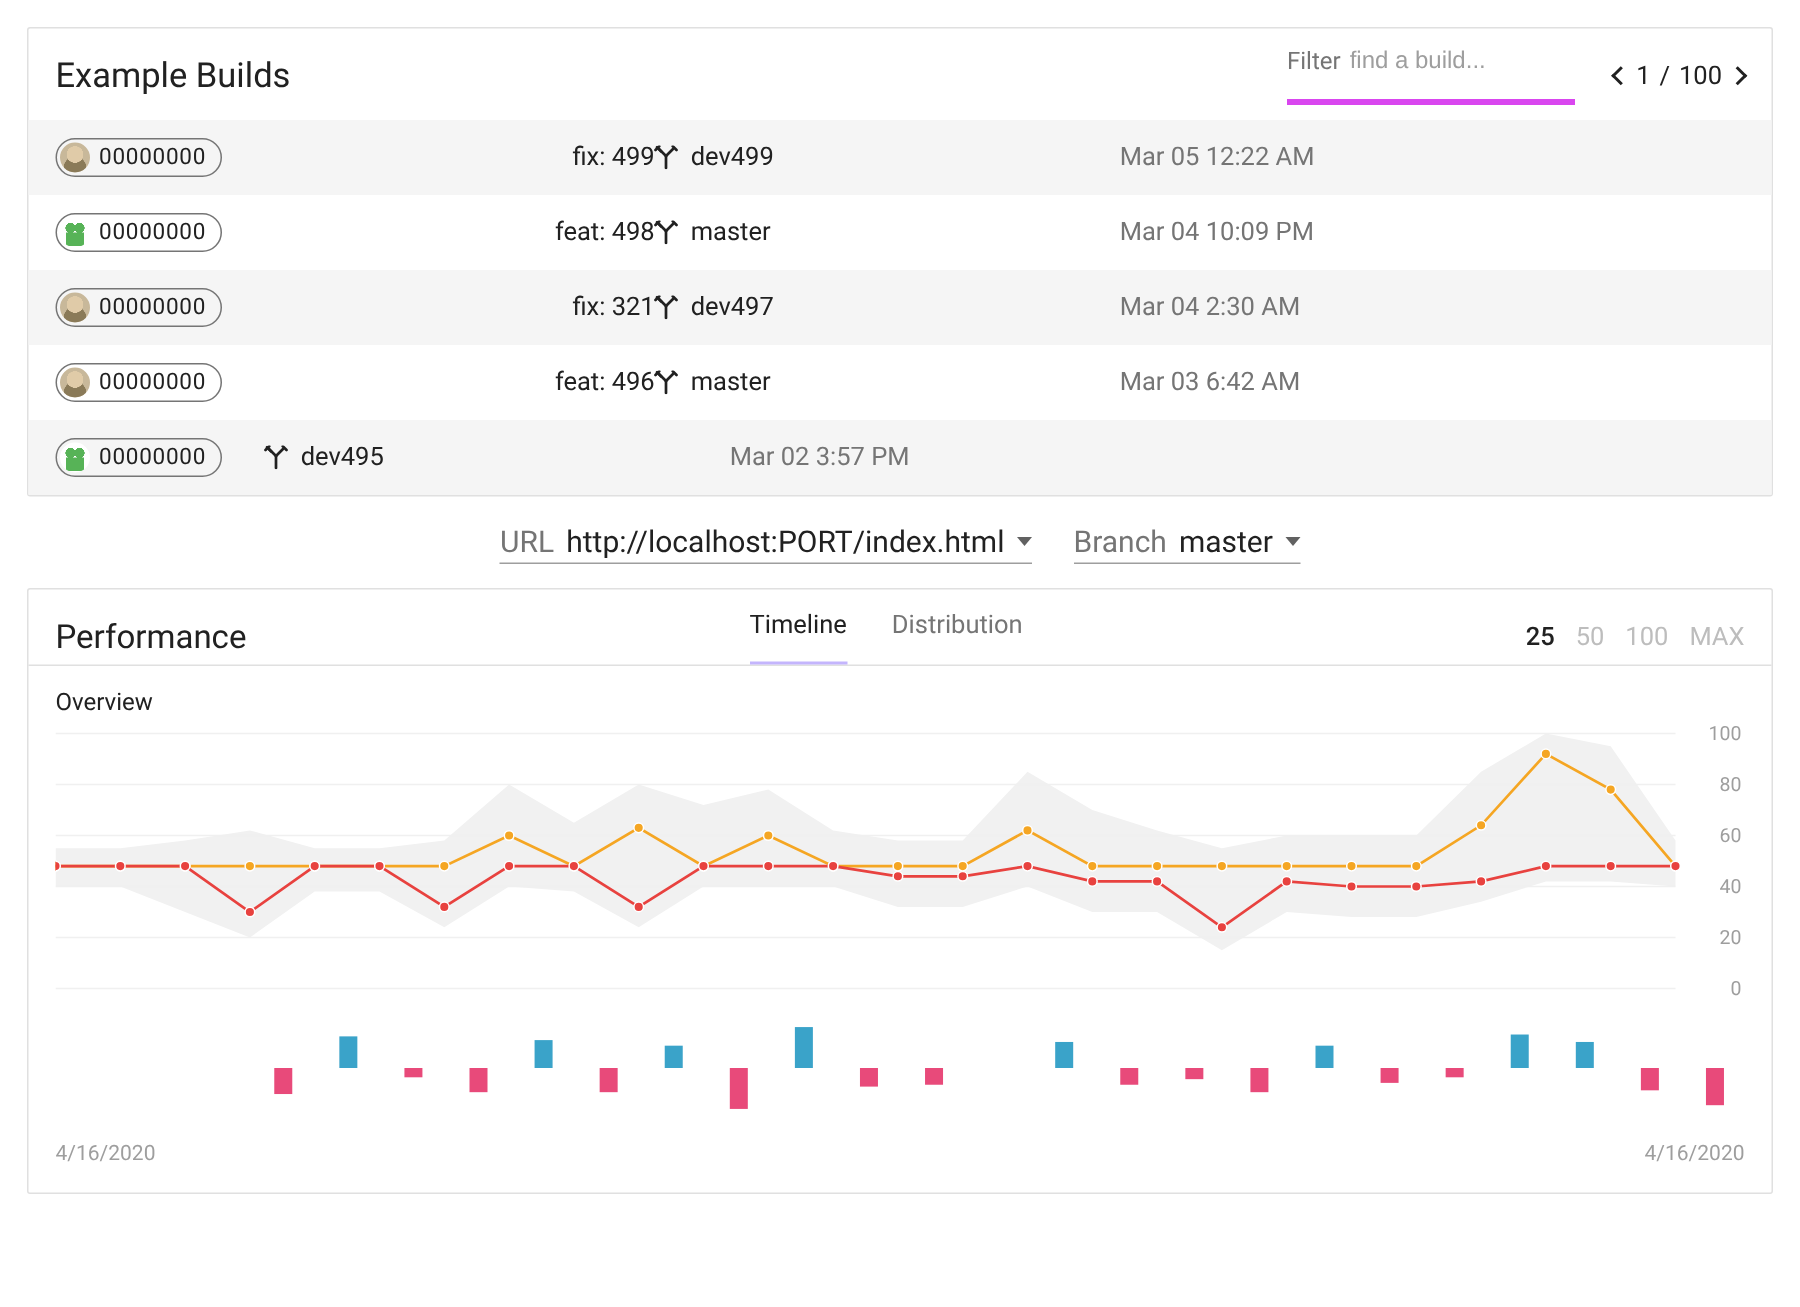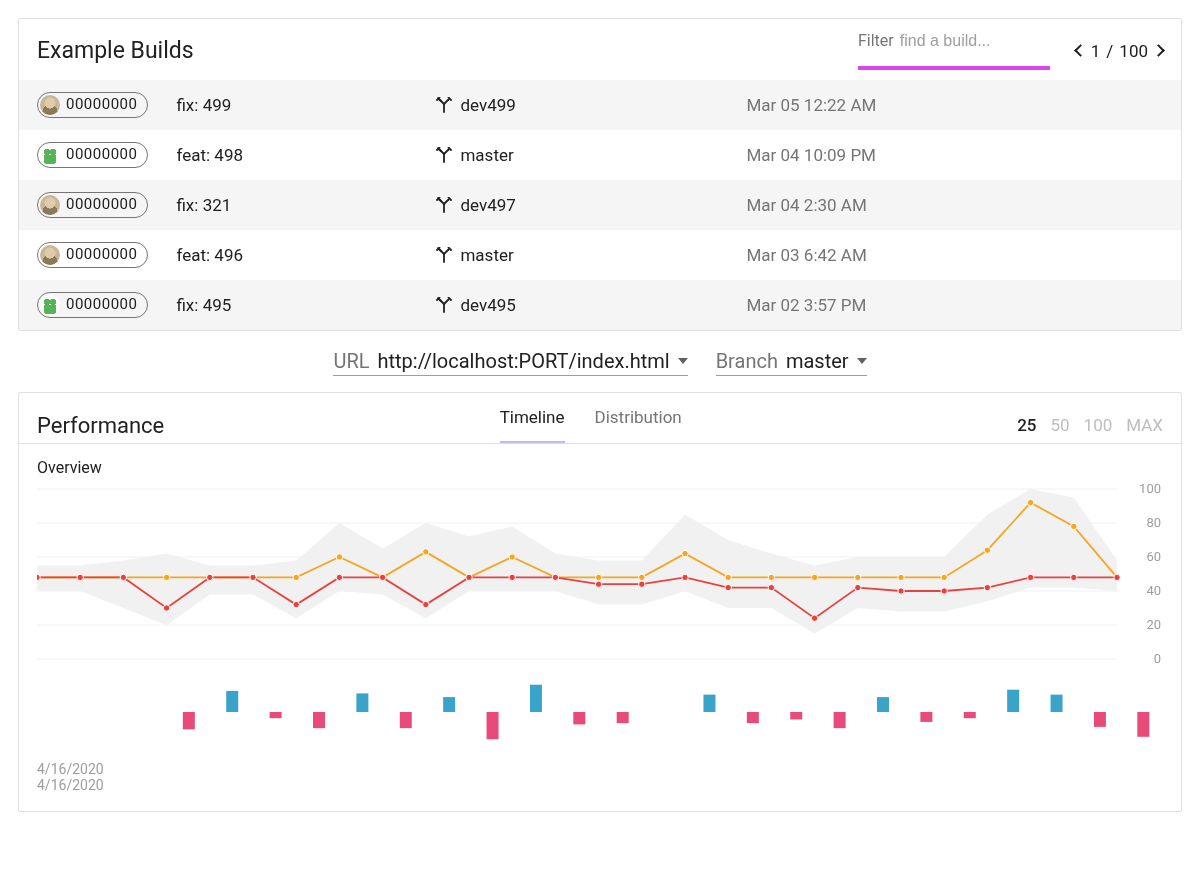--- a/index.html
+++ b/index.html
@@ -96,21 +96,21 @@
     background:
       radial-gradient(circle at 35% 35%, #3aa63a 0 18%, transparent 19%),
       radial-gradient(circle at 65% 35%, #3aa63a 0 18%, transparent 19%),
       linear-gradient(#3aa63a,#3aa63a);
     background-size: 100% 100%, 100% 100%, 60% 45%;
     background-position: 0 0, 0 0, 50% 90%;
     background-repeat: no-repeat;
     opacity: .85;
   }
   .hash-text { font-size: 15px; letter-spacing: .5px; color: #212121; }
-  .col-title { width: 260px; font-size: 17px; color: #212121; }
+  .col-title { width: 260px; font-size: 17px; color: #212121; text-align: right; }
   .col-branch { width: 310px; display: flex; align-items: center; gap: 8px; font-size: 17px; }
   .col-time { color: #757575; font-size: 17px; }
   .branch-icon {
     width: 16px; height: 16px; position: relative; display: inline-block;
   }
   .branch-icon svg { width: 16px; height: 16px; }
   
   .selectors {
     display: flex;
     justify-content: center;
@@ -147,23 +147,23 @@
   .tab { padding-bottom: 14px; color: #757575; cursor: pointer; }
   .tab.active { color: #212121; border-bottom: 2px solid #c4b5fd; }
   .range-opts { display: flex; gap: 14px; font-size: 17px; }
   .range-opt { color: #bdbdbd; cursor: pointer; }
   .range-opt.active { color: #212121; font-weight: 500; }
   .perf-divider { border-top: 1px solid #e0e0e0; margin-top: 0; }
   .overview-label { padding: 14px 18px 0 18px; font-size: 16px; color: #212121; }
   .chart-wrap { position: relative; padding: 0 18px; }
   svg.chart { display: block; }
   .xaxis-dates {
-    display: flex; 
+    display: flex; justify-content: space-between;
     padding: 14px 18px 18px 18px;
-    color: #9e9e9e; font-size: 14px; flex-direction: column;
+    color: #9e9e9e; font-size: 14px;
   }
 </style>
 </head>
 <body>
 
 <div class="card">
   <div class="builds-header">
     <div class="builds-title">Example Builds</div>
     <div class="builds-header-spacer"></div>
     <div class="filter-wrap">
@@ -265,21 +265,20 @@
             </svg></span>
           <span>master</span>
         </span>
         <span class="col-time">Mar 03 6:42 AM</span>
       </div>
       <div class="build-row alt">
         <span class="hash-pill">
           <span class="avatar robot"></span>
           <span class="hash-text">00000000</span>
         </span>
-        <span class="col-title">fix: 495</span>
         <span class="col-branch">
           <span class="branch-icon"><svg viewBox="0 0 16 16" stroke="#212121" stroke-width="1.8" fill="none" stroke-linecap="round">
               <path d="M8 15 V7 M8 7 L3 2 M8 7 L13 2 M1 4 L3 2 L5 0 M3 2 L1 0" opacity="0"></path>
               <path d="M8 15 V7"></path>
               <path d="M8 7 L3.5 2.5"></path>
               <path d="M8 7 L12.5 2.5"></path>
               <path d="M2 1.2 L4.8 4"></path>
               <path d="M4.8 1.2 L2 4" opacity="0"></path>
               <path d="M2 4 L4.8 1.2" opacity="0"></path>
               <path d="M3.5 0.5 L1 3"></path>

